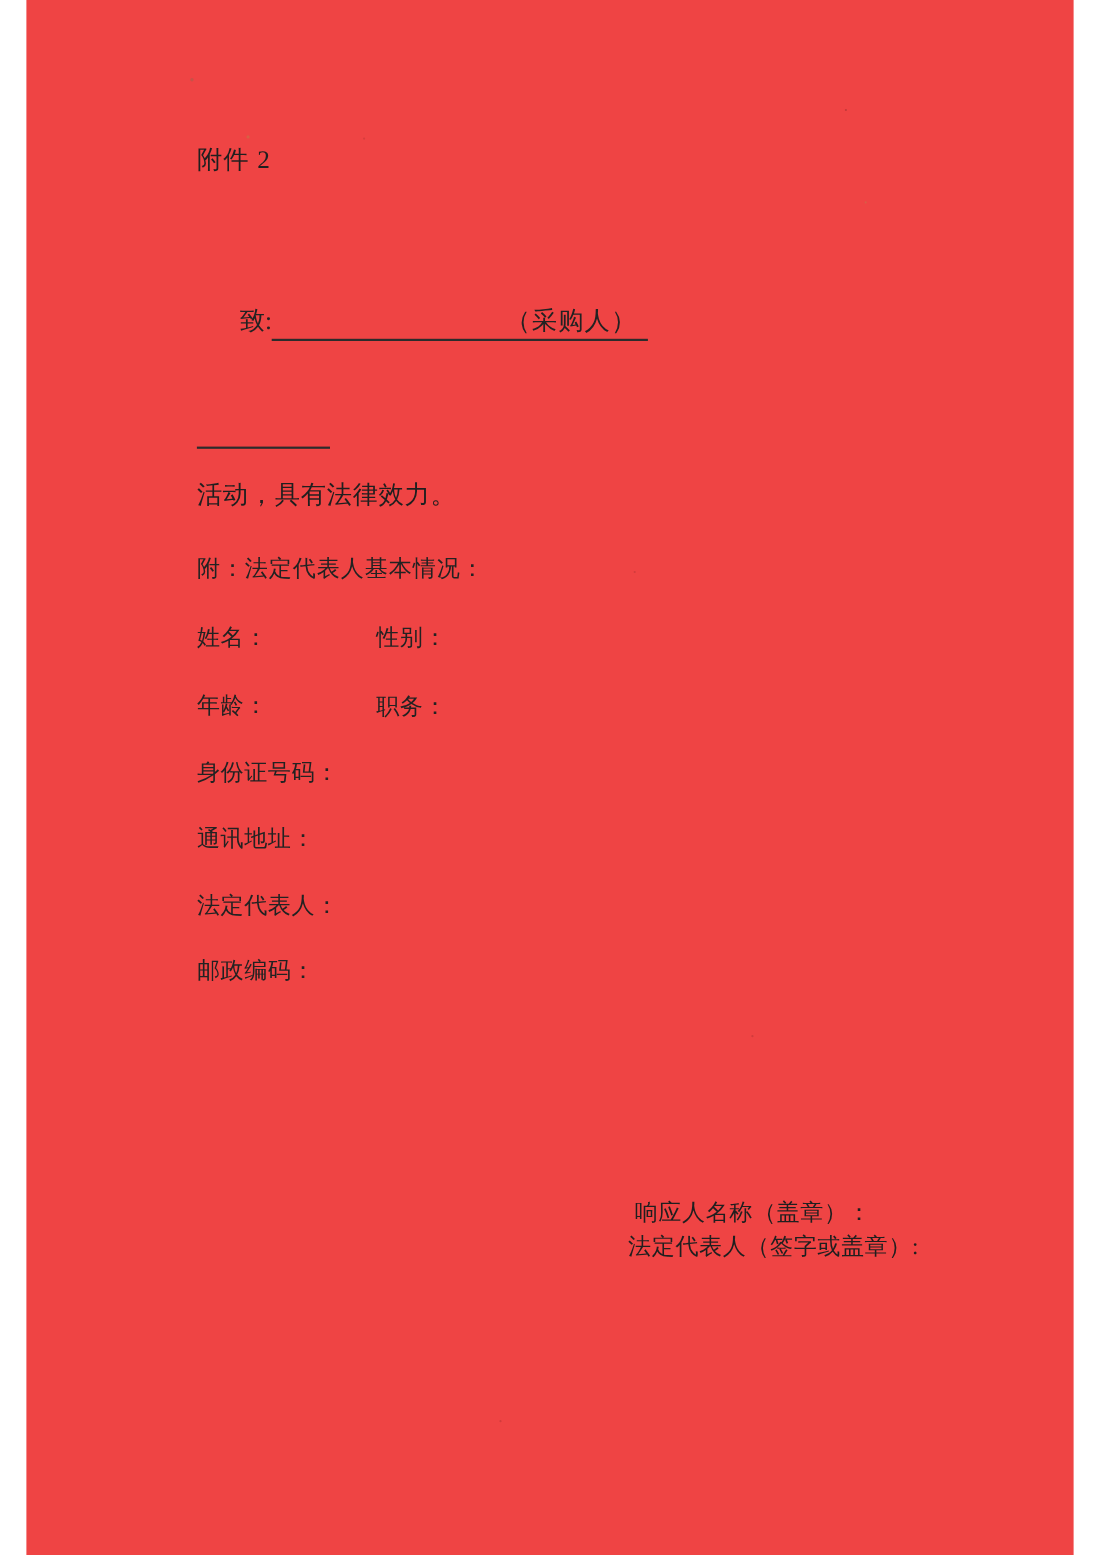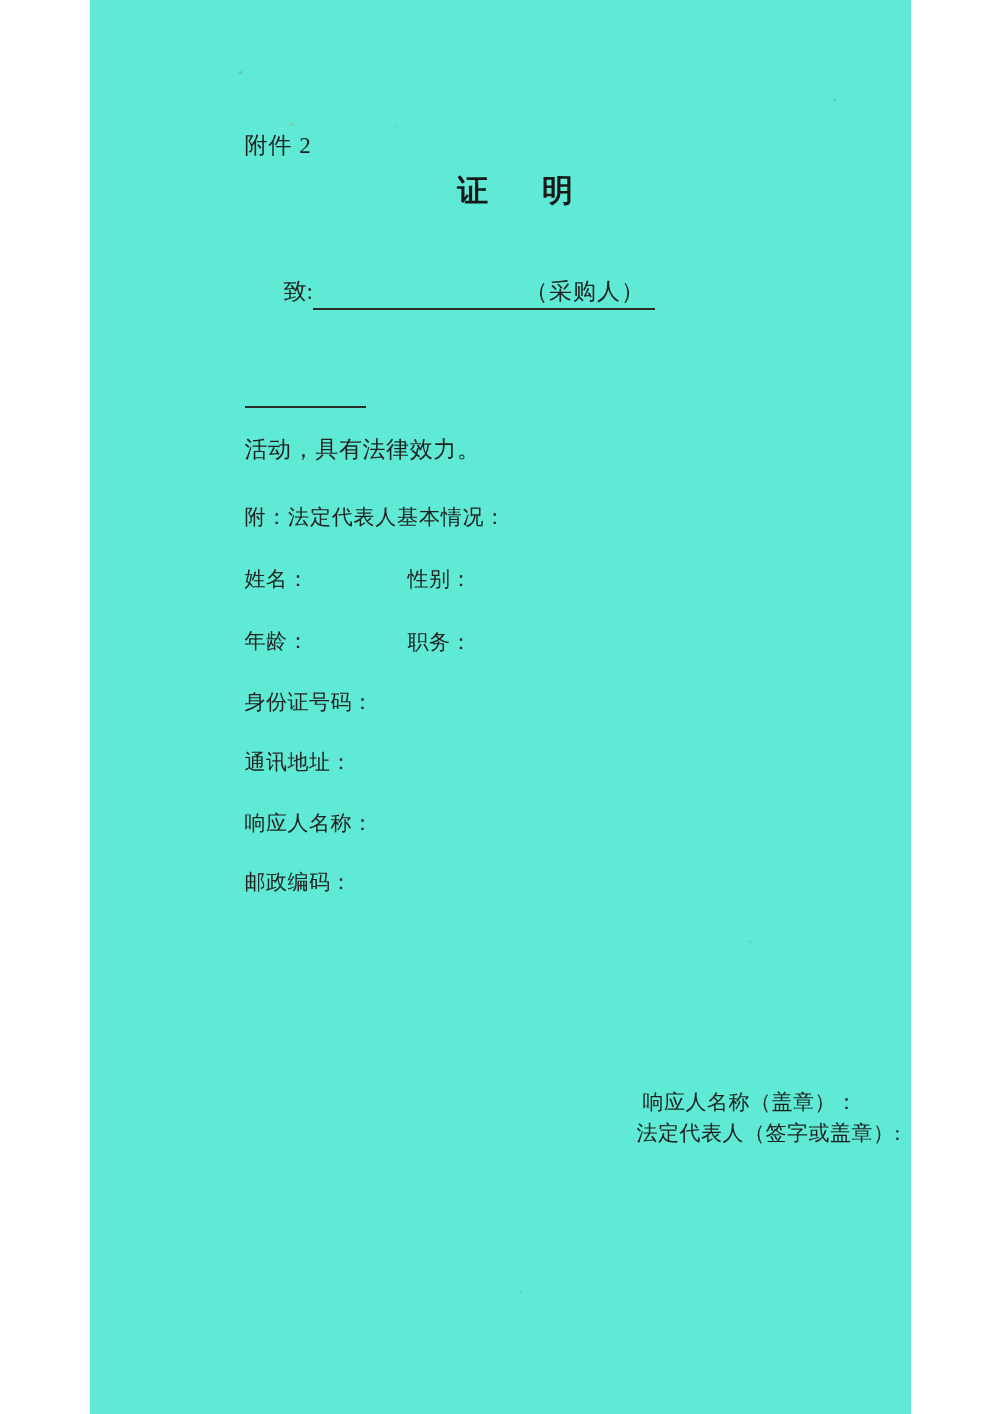--- a/index.html
+++ b/index.html
@@ -3,24 +3,24 @@
 <meta charset="utf-8">
 <title>证明</title>
 <style>
   html, body {
     margin: 0;
     padding: 0;
     background: #ffffff;
   }
   .page {
     position: relative;
-    width: 821px;
+    width: 952px;
     height: 1414px;
     margin: 0 auto;
-    background: #5eead4;
+    background: #ef4444;
     overflow: hidden;
     font-family: "Liberation Serif", "DejaVu Serif", serif;
     color: #242424;
   }
   .abs { position: absolute; }
 
   .attachment-label {
     left: 155px;
     top: 130px;
     font-size: 23px;
@@ -131,41 +131,40 @@
   .sp7 { left: 430px; top: 1291px; width: 2px; height: 2px; background: rgba(0,0,0,.12); }
   .sp8 { left: 306px; top: 125px; width: 2px; height: 2px; background: rgba(0,0,0,.1); }
 </style>
 </head>
 <body>
 
 <div class="page">
 
   <div class="abs attachment-label">附件 2</div>
 
-  <div class="abs doc-title">证 明</div>
 
   <div class="abs to-line">
     <span>致:</span><span class="fill-line"><span>（采购人）</span></span>
   </div>
 
   <div class="abs body-line body-line-1">
     <span class="blank-line"></span>
   </div>
 
   <div class="abs body-line body-line-2">活动，具有法律效力。</div>
 
   <div class="abs attach-note">附：法定代表人基本情况：</div>
 
   <div class="abs field-label f-name">姓名：</div>
   <div class="abs field-label f-gender">性别：</div>
   <div class="abs field-label f-age">年龄：</div>
   <div class="abs field-label f-duty">职务：</div>
   <div class="abs field-label f-idno">身份证号码：</div>
   <div class="abs field-label f-addr">通讯地址：</div>
-  <div class="abs field-label f-phone">响应人名称：</div>
+  <div class="abs field-label f-phone">法定代表人：</div>
   <div class="abs field-label f-postcode">邮政编码：</div>
 
   <div class="abs sig-line sig-respondent">响应人名称（盖章）：</div>
   <div class="abs sig-line sig-legalrep">法定代表人（签字或盖章）:</div>
 
 
   <div class="speck sp1"></div>
   <div class="speck sp2"></div>
   <div class="speck sp3"></div>
   <div class="speck sp4"></div>

